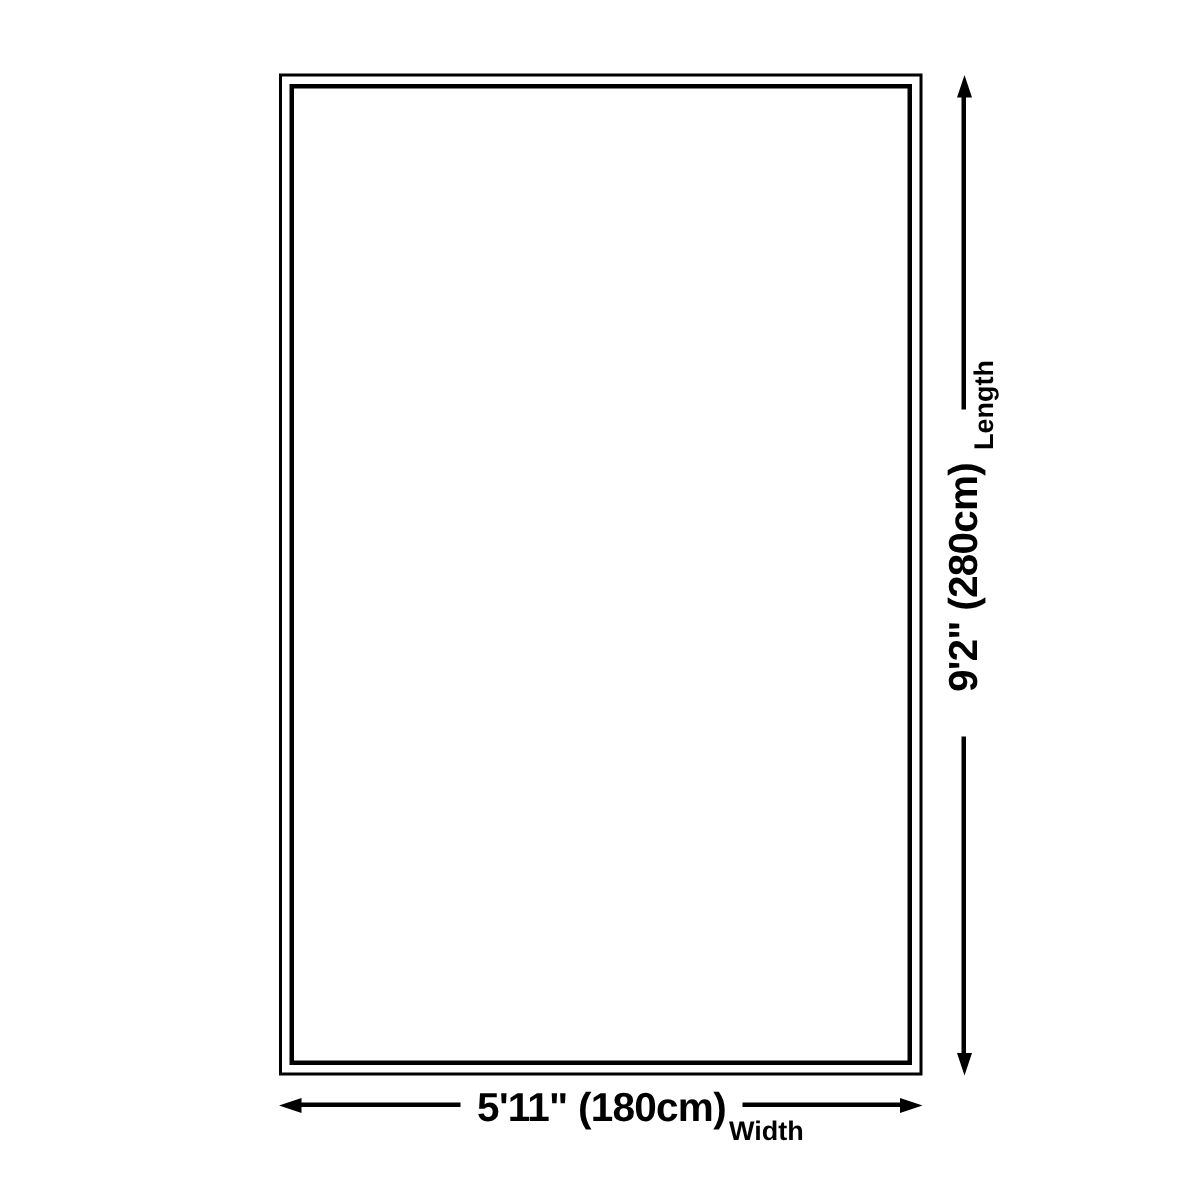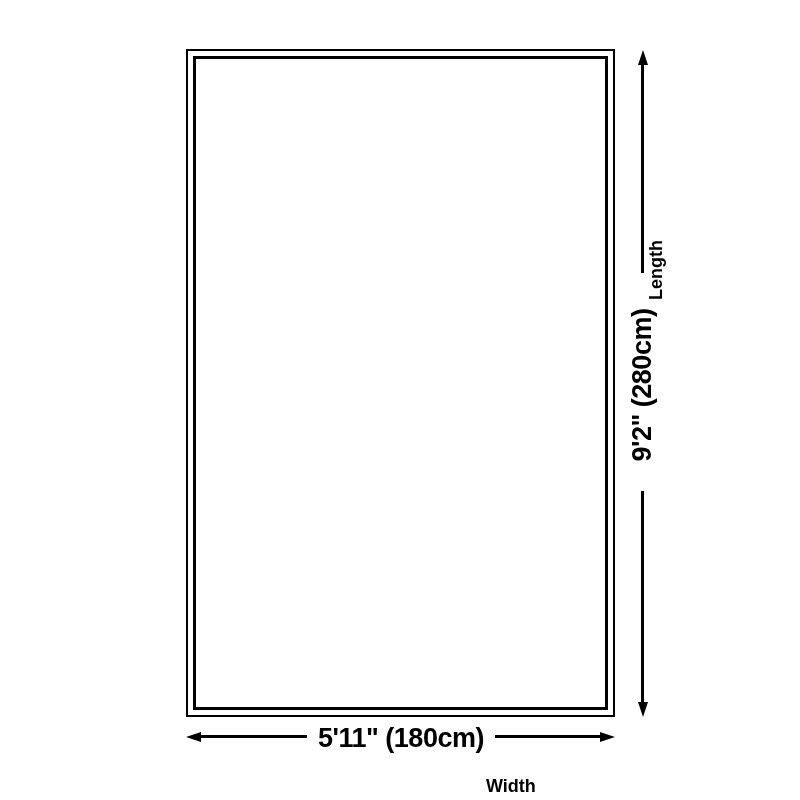--- a/index.html
+++ b/index.html
@@ -103,21 +103,20 @@
     text-align: center;
   }
   .width-value {
     left: 307px;
     top: 723px;
     width: 188px;
   }
   .width-label {
     left: 486px;
     top: 745px;
-    margin-top: 32px;
   }
   .length-value {
     left: 532px;
     top: 370px;
     width: 220px;
     height: 30px;
     transform: rotate(-90deg);
   }
   .length-label {
     left: 616px;

